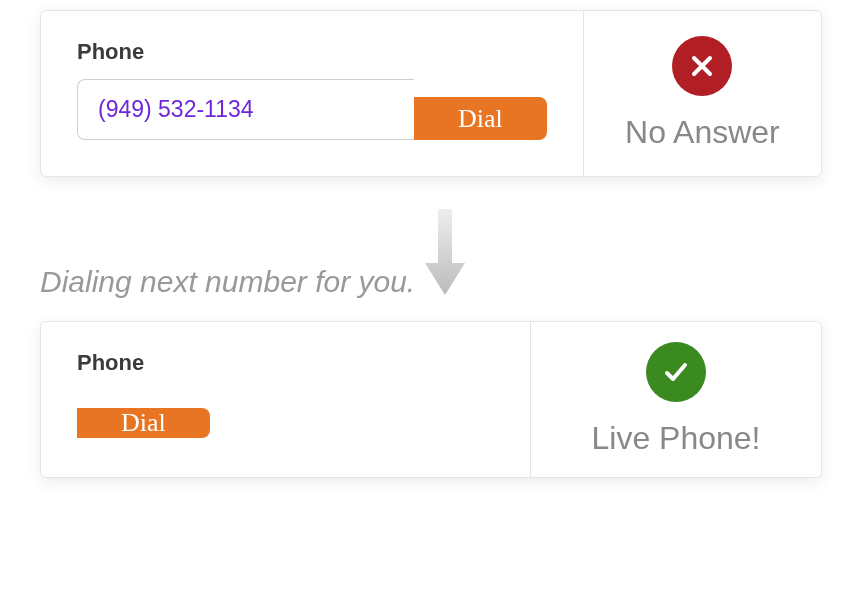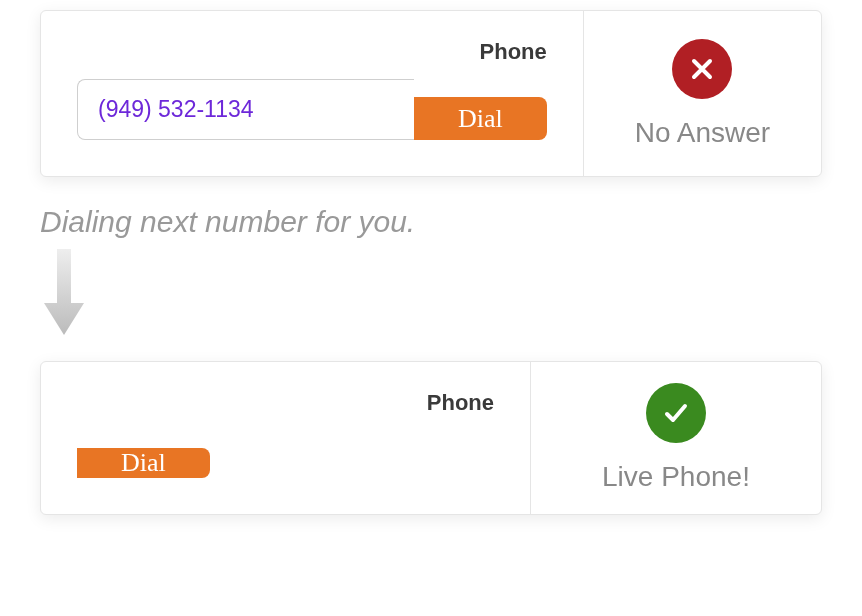--- a/index.html
+++ b/index.html
@@ -34,21 +34,20 @@
       align-items: center;
       justify-content: center;
       gap: 18px;
       padding: 20px;
     }
     .field-label {
       font-size: 22px;
       font-weight: 700;
       color: #3a3a3a;
       margin-bottom: 14px;
-      text-align: right;
     }
     .input-group {
       display: flex;
       width: 100%;
     }
     .phone-input {
       flex: 1;
       font-size: 23px;
       color: #6d28d9;
       padding: 16px 20px;
@@ -75,28 +74,28 @@
       width: 60px;
       height: 60px;
       border-radius: 50%;
       display: flex;
       align-items: center;
       justify-content: center;
     }
     .status-icon-circle.fail { background: #b11f24; }
     .status-icon-circle.success { background: #3a8a1f; }
     .status-text {
-      font-size: 28px;
+      font-size: 32px;
       color: #888888;
       font-weight: 400;
     }
     .transition-block {
       display: flex;
-      flex-direction: column;
-      align-items: flex-start;
+      flex-direction: row;
+      align-items: flex-end;
       margin: 28px 0 22px 0;
       gap: 6px;
     }
     .transition-text {
       font-size: 30px;
       font-style: italic;
       color: #999999;
       text-align: center;
     }
     .arrow-down {

